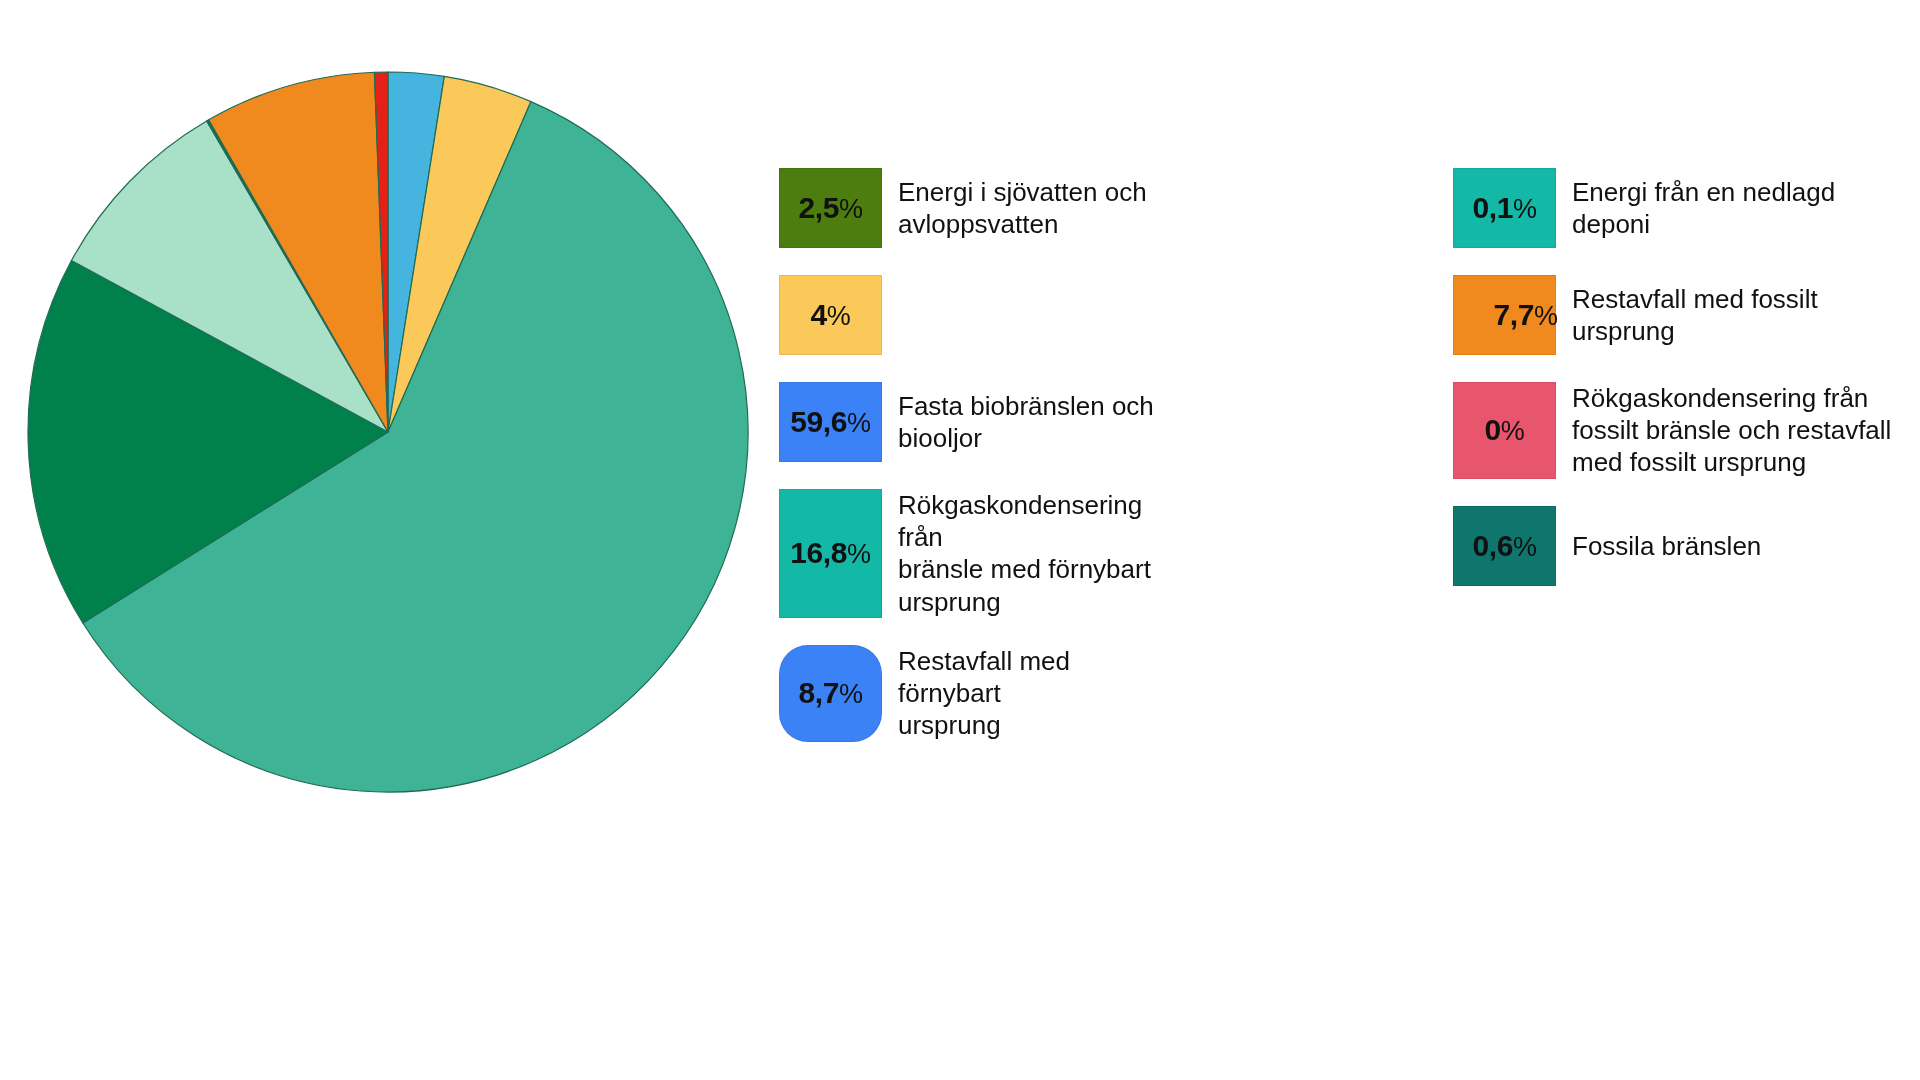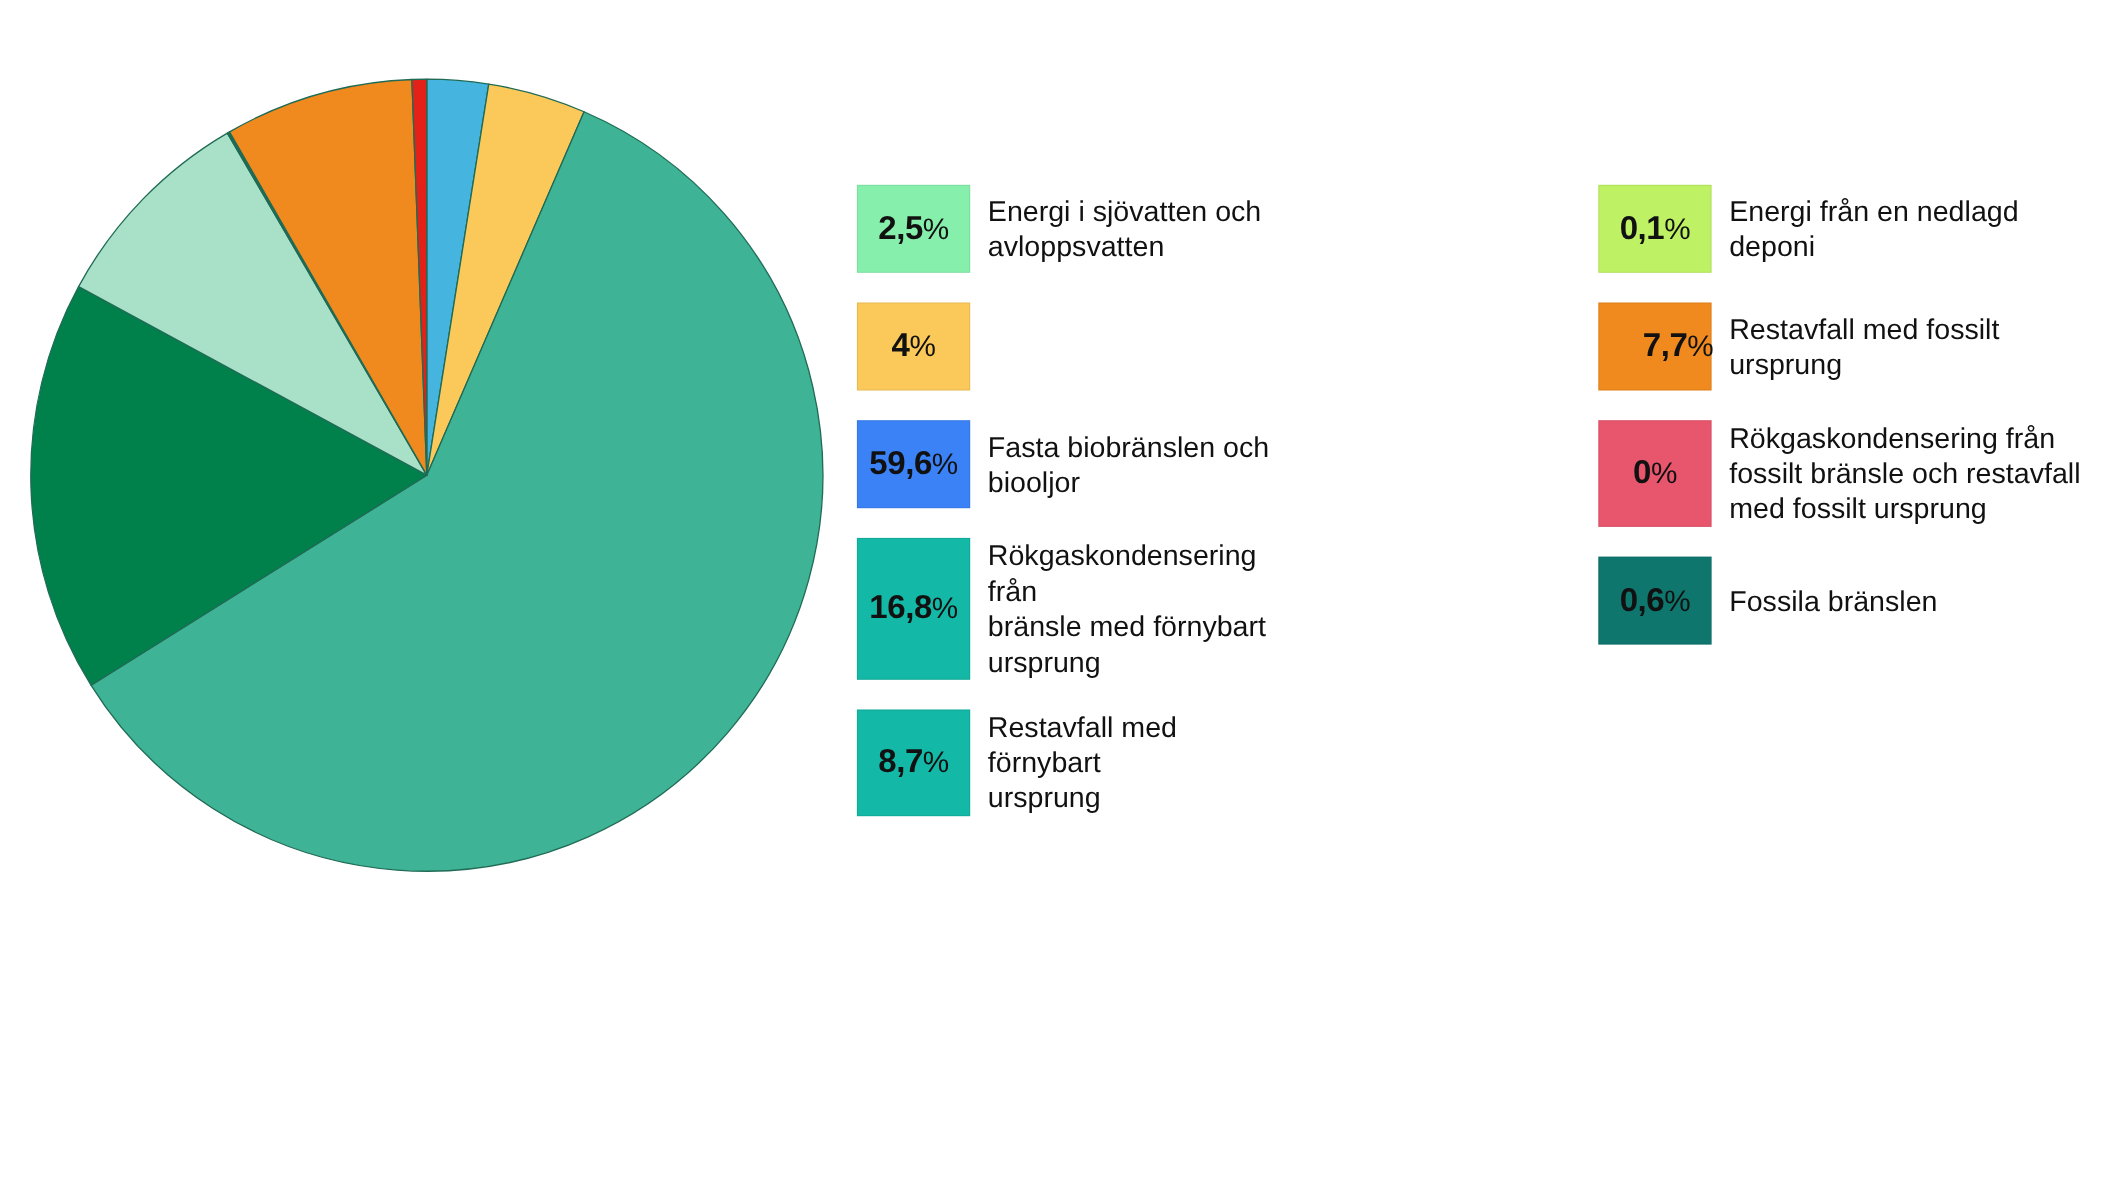--- a/index.html
+++ b/index.html
@@ -90,21 +90,21 @@
         <path d="M 378 382 L 72.83594300936994 572.9840263504241 A 360 360 0 0 1 61.446128331399905 210.55424667954162 Z" fill="#00804A" stroke="#1F6B55" stroke-width="1.2" stroke-linejoin="round"></path>
         <path d="M 378 382 L 61.446128331399905 210.55424667954162 A 360 360 0 0 1 196.69564741112632 70.98756981057915 Z" fill="#A8E0C8" stroke="#1F6B55" stroke-width="1.2" stroke-linejoin="round"></path>
         <path d="M 378 382 L 196.69564741112632 70.98756981057915 A 360 360 0 0 1 198.65336207778367 69.85454758078333 Z" fill="#1F6B55" stroke="#1F6B55" stroke-width="1.2" stroke-linejoin="round"></path>
         <path d="M 378 382 L 198.65336207778367 69.85454758078333 A 360 360 0 0 1 364.43153423882404 22.25578984938784 Z" fill="#F08A1E" stroke="#1F6B55" stroke-width="1.2" stroke-linejoin="round"></path>
         <path d="M 378 382 L 364.43153423882404 22.25578984938784 A 360 360 0 0 1 378.00000000000057 22 Z" fill="#E32119" stroke="#1F6B55" stroke-width="1.2" stroke-linejoin="round"></path>
       </svg>
   </div>
 
   <div class="legend legend-col-left" id="legend-left">
       <div class="legend-item">
-        <div class="legend-swatch" style="background: #86efac;">
+        <div class="legend-swatch" style="background: #4d7c0f;">
           <div class="legend-pct"><span>2,5</span><span class="sym">%</span></div>
         </div>
         <div class="legend-label">
           <div>
             <span>Energi i sjövatten och</span>
             <span>avloppsvatten</span>
           </div>
         </div>
       </div>
       <div class="legend-item">
@@ -129,35 +129,35 @@
         </div>
         <div class="legend-label">
           <div>
             <span>Rökgaskondensering från</span>
             <span>bränsle med förnybart</span>
             <span>ursprung</span>
           </div>
         </div>
       </div>
       <div class="legend-item">
-        <div class="legend-swatch" style="background: #14b8a6;">
+        <div class="legend-swatch" style="background: #3b82f6; border-radius: 29px;">
           <div class="legend-pct"><span>8,7</span><span class="sym">%</span></div>
         </div>
         <div class="legend-label">
           <div>
             <span>Restavfall med förnybart</span>
             <span>ursprung</span>
           </div>
         </div>
       </div>
     </div>
 
   <div class="legend legend-col-right" id="legend-right">
       <div class="legend-item">
-        <div class="legend-swatch" style="background: #bef264;">
+        <div class="legend-swatch" style="background: #14b8a6;">
           <div class="legend-pct"><span>0,1</span><span class="sym">%</span></div>
         </div>
         <div class="legend-label">
           <div>
             <span>Energi från en nedlagd</span>
             <span>deponi</span>
           </div>
         </div>
       </div>
       <div class="legend-item">

